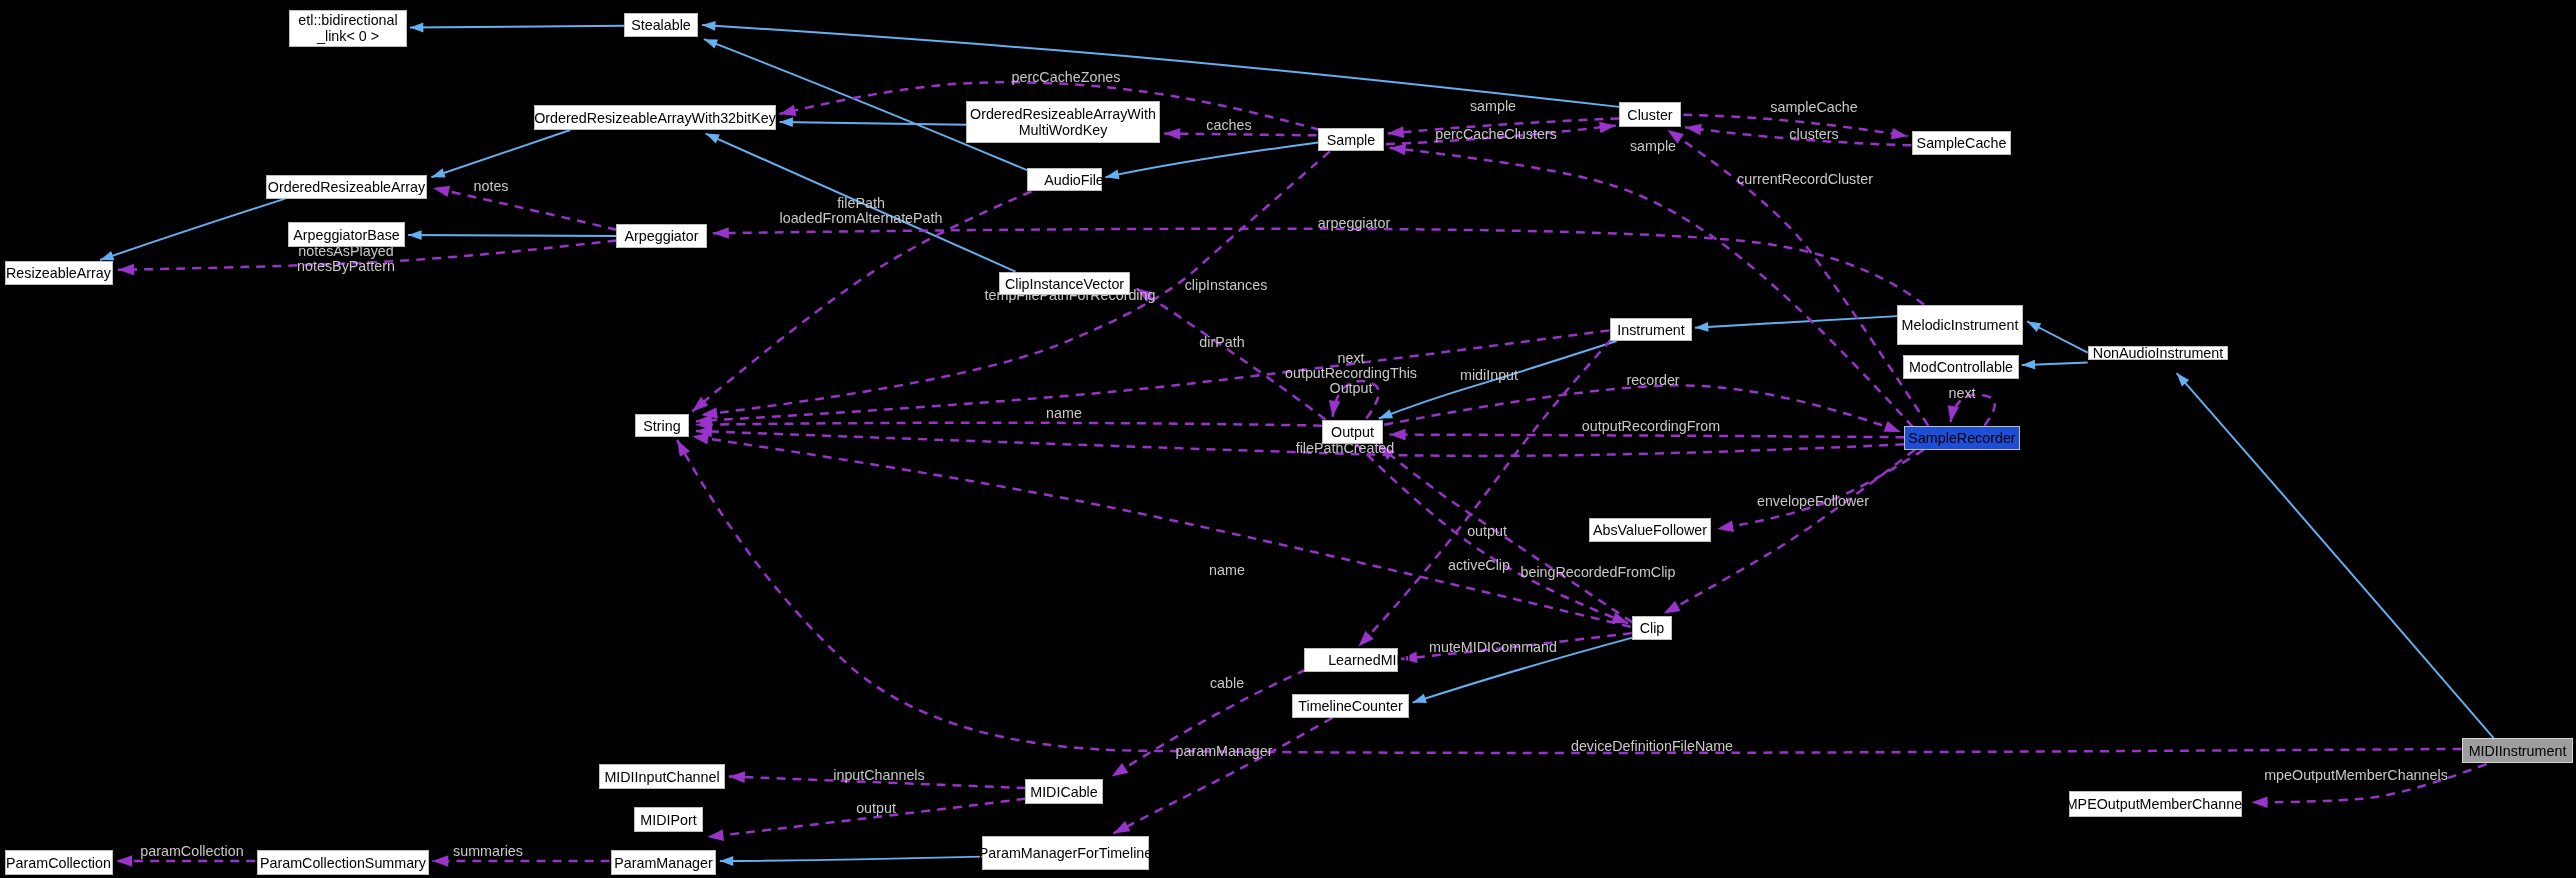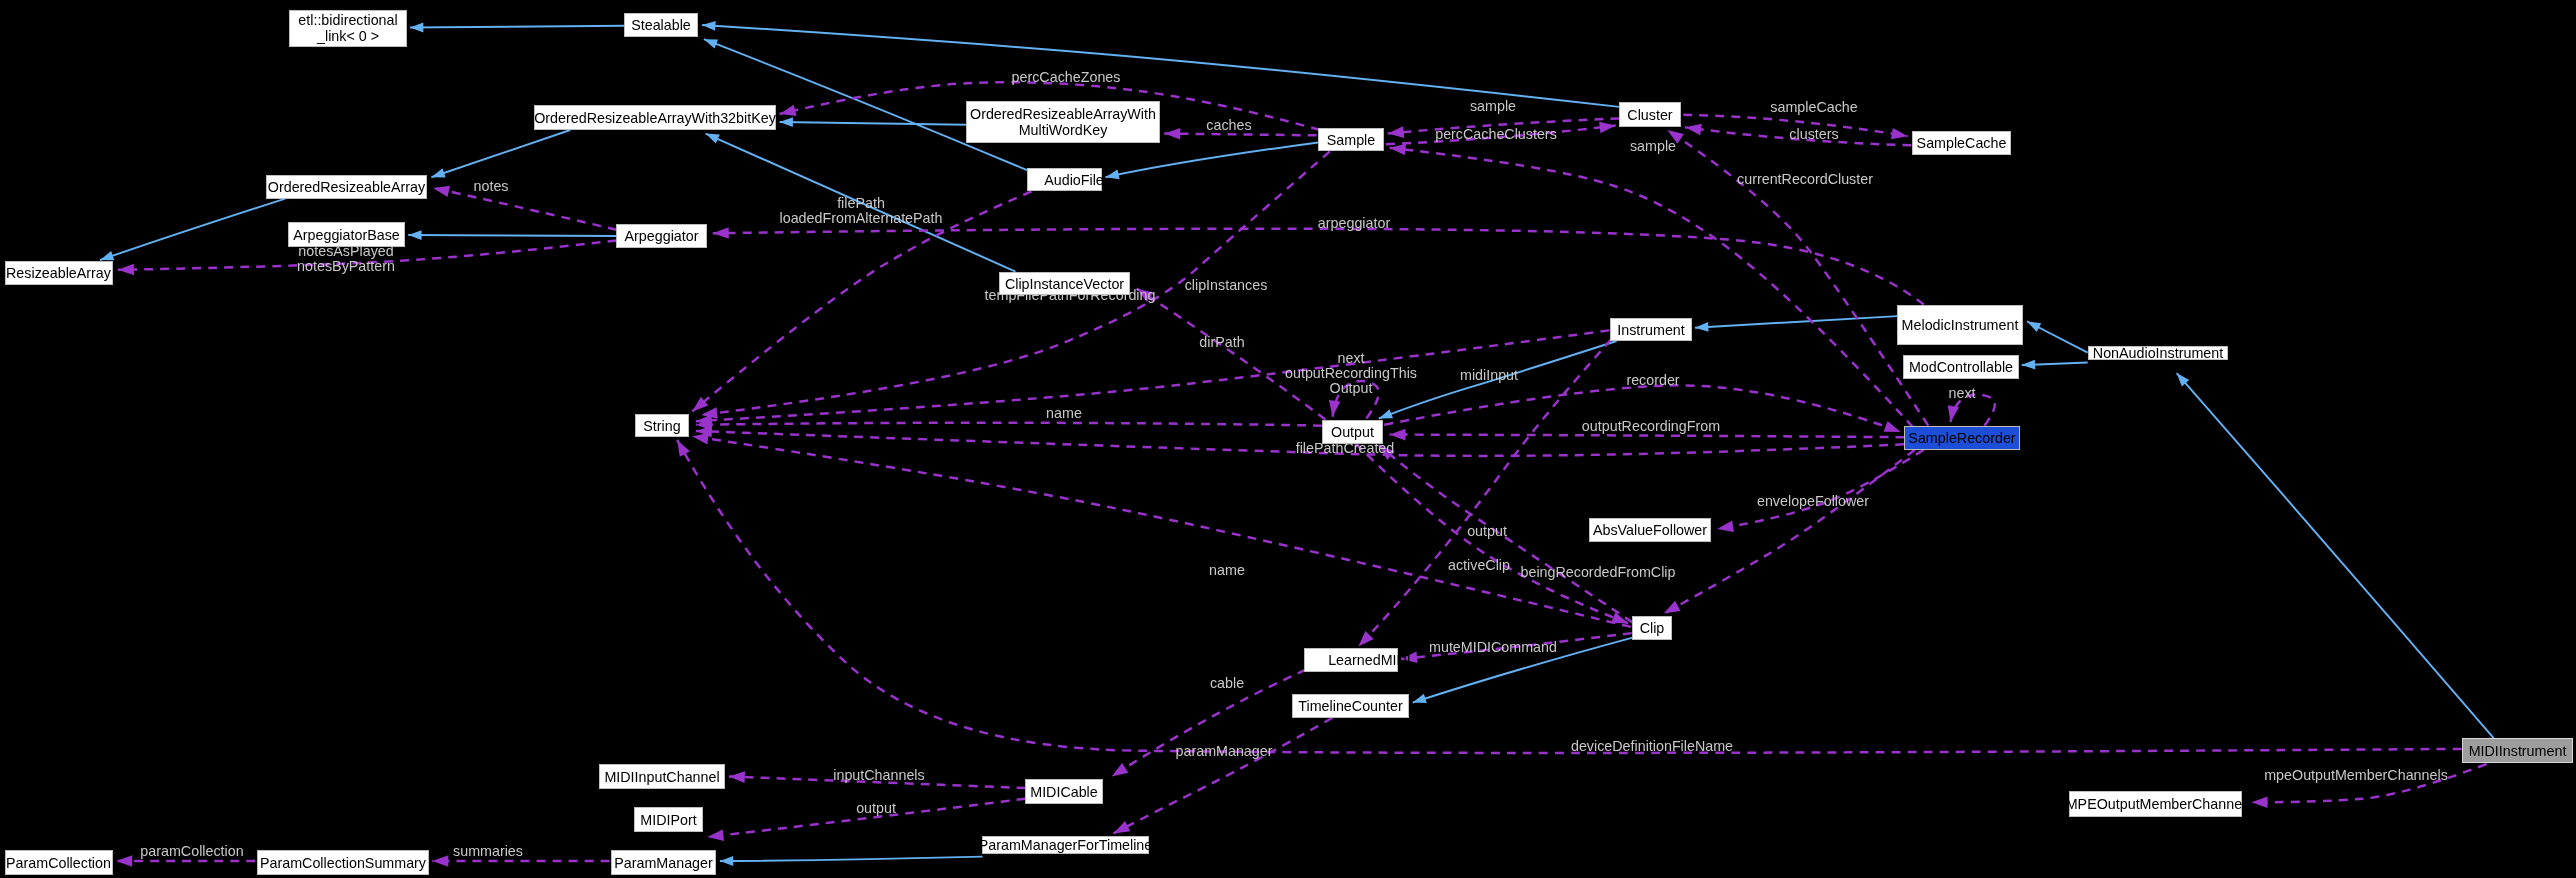--- a/index.html
+++ b/index.html
@@ -267,21 +267,21 @@
     </div>
     <div class="node" style="left: 599px; top: 764px; width: 126px; height: 25px; background: rgb(255, 255, 255); color: rgb(0, 0, 0);">
       <div>MIDIInputChannel</div>
     </div>
     <div class="node" style="left: 634px; top: 807px; width: 69px; height: 25px; background: rgb(255, 255, 255); color: rgb(0, 0, 0);">
       <div>MIDIPort</div>
     </div>
     <div class="node" style="left: 1025px; top: 779px; width: 78px; height: 25px; background: rgb(255, 255, 255); color: rgb(0, 0, 0);">
       <div>MIDICable</div>
     </div>
-    <div class="node" style="left: 982px; top: 836px; width: 167px; height: 18px; background: rgb(255, 255, 255); color: rgb(0, 0, 0);">
+    <div class="node" style="left: 982px; top: 836px; width: 167px; height: 34px; background: rgb(255, 255, 255); color: rgb(0, 0, 0);">
       <div>ParamManagerForTimeline</div>
     </div>
     <div class="node" style="left: 4.5px; top: 850px; width: 108px; height: 25px; background: rgb(255, 255, 255); color: rgb(0, 0, 0);">
       <div>ParamCollection</div>
     </div>
     <div class="node" style="left: 257px; top: 850px; width: 172px; height: 25px; background: rgb(255, 255, 255); color: rgb(0, 0, 0);">
       <div>ParamCollectionSummary</div>
     </div>
     <div class="node" style="left: 611px; top: 850px; width: 105px; height: 25px; background: rgb(255, 255, 255); color: rgb(0, 0, 0);">
       <div>ParamManager</div>

